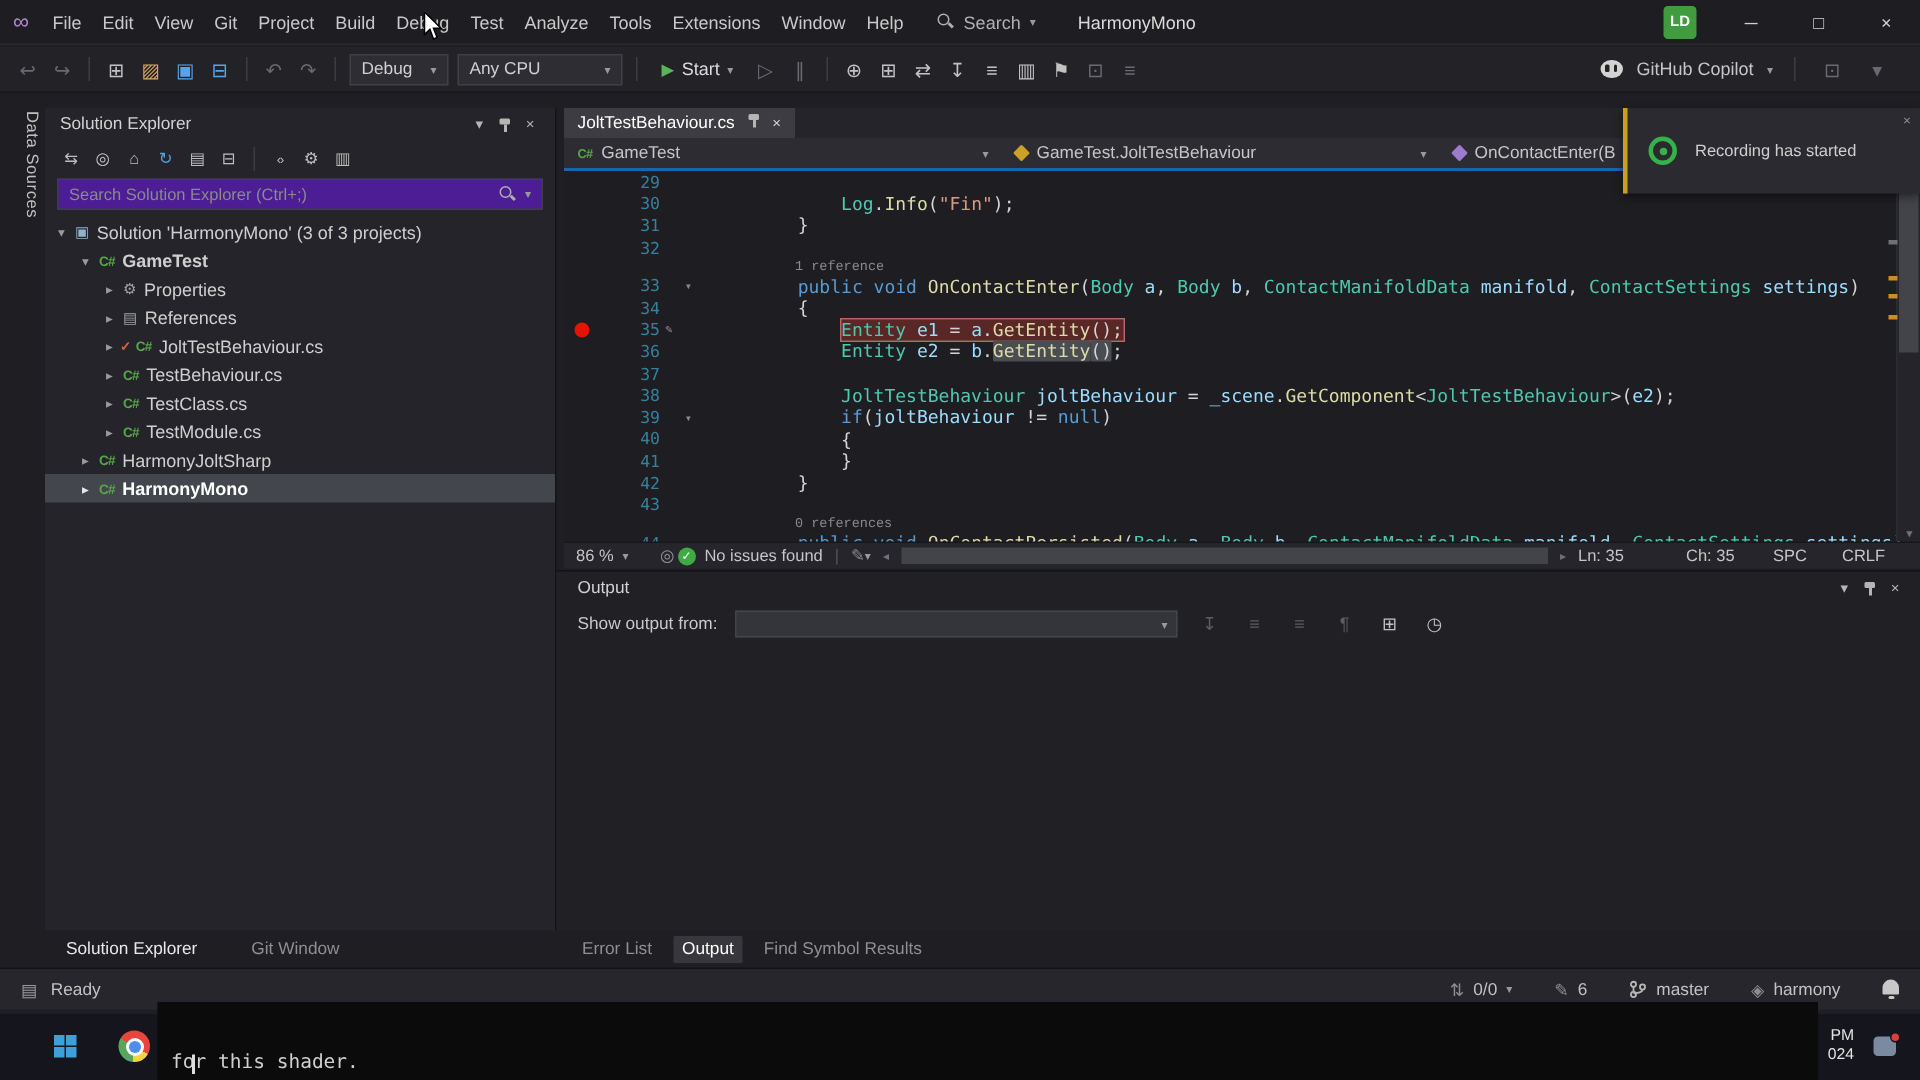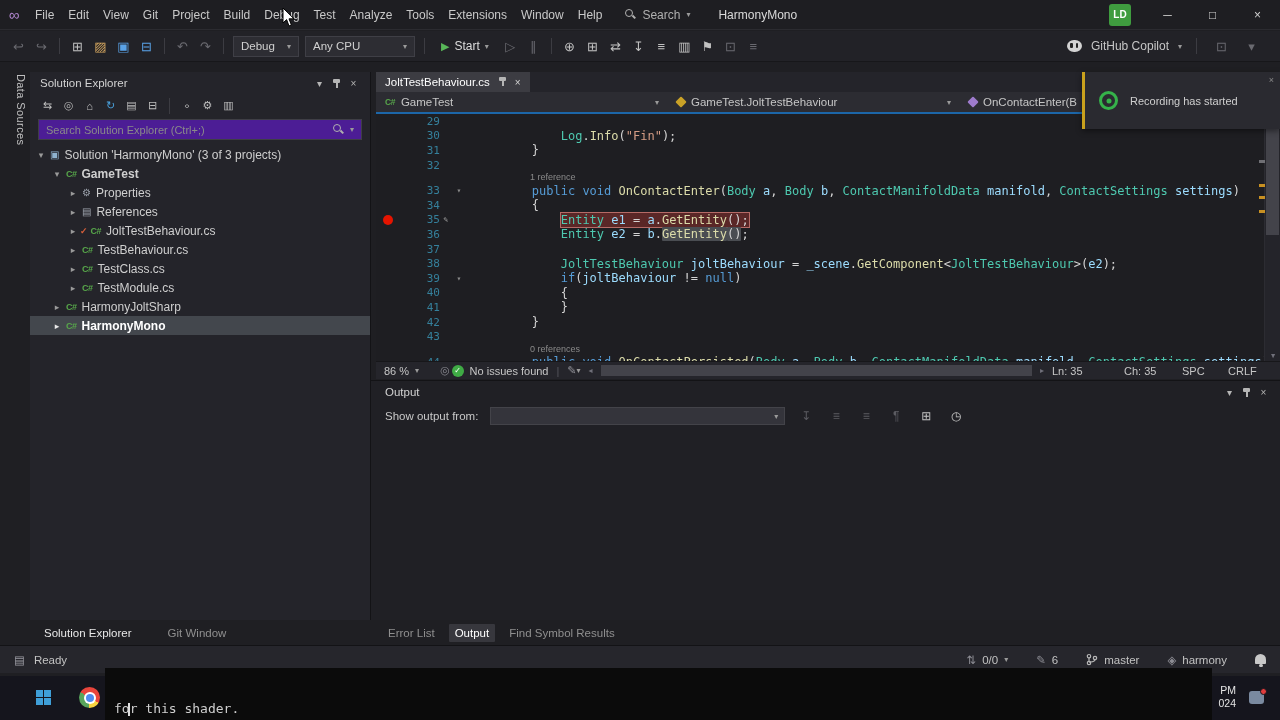--- a/index.html
+++ b/index.html
@@ -66,21 +66,21 @@
 .tab{display:flex;align-items:center;gap:8px;padding:0 9px;background:#3c3c42;color:#fff;font-size:11.5px}
 .tab .x{font-size:10px;color:#d5d5d5}
 .navbar{height:22px;background:#2c2c32;border-bottom:2px solid #1c66a8;display:flex;align-items:center;flex:none}
 .crumb{width:292px;display:flex;align-items:center;gap:6px;padding:0 9px;font-size:11.5px;color:#c6c6c6;height:100%}
 .crumb .caret{margin-left:auto}
 .ci-cs{color:#57a64a;font-weight:bold;font-size:8.5px;letter-spacing:-.5px}
 .ci-class{width:8px;height:8px;background:#caa227;transform:rotate(45deg);border-radius:1px;flex:none}
 .ci-method{width:8px;height:8px;background:#9e7bcc;transform:rotate(45deg);border-radius:1px;flex:none}
 .code-wrap{flex:1;position:relative;overflow:hidden;font-family:"DejaVu Sans Mono","Liberation Mono",monospace;font-size:12px}
 .code-row{height:14.6px;display:flex;align-items:center}
-.lens-row{height:11px;display:flex;padding-left:154px;font-family:Liberation Sans, sans-serif;font-size:9px;color:#8a8a8a}
+.lens-row{height:11px;display:flex;align-items:center;padding-left:154px;font-family:Liberation Mono, monospace;font-size:9px;color:#8a8a8a}
 .bp-col{width:24px;text-align:center;flex:none;display:flex;align-items:center;justify-content:center}
 .bp-dot{width:10px;height:10px;border-radius:50%;background:#e51400}
 .ln{width:40px;flex:none;text-align:right;color:#35809c;font-size:11px}
 .edit-col{width:12px;flex:none;text-align:center;color:#9a9a9a;font-size:8px}
 .fold-col{width:14px;flex:none;text-align:center;color:#8a8a8a;font-size:8px}
 .code-text{padding-left:8px;white-space:pre}
 .code-text span{white-space:pre}
 .kw{color:#569cd6}.ty{color:#4ec9b0}.me{color:#dcdcaa}.pa{color:#9cdcfe}.st{color:#d69d85}.pl{color:#d4d4d4}
 .bp-box{background:#5a2727;outline:1px solid #b56a66}
 .ref-hl{background:#4a4d52;border-radius:1px}

